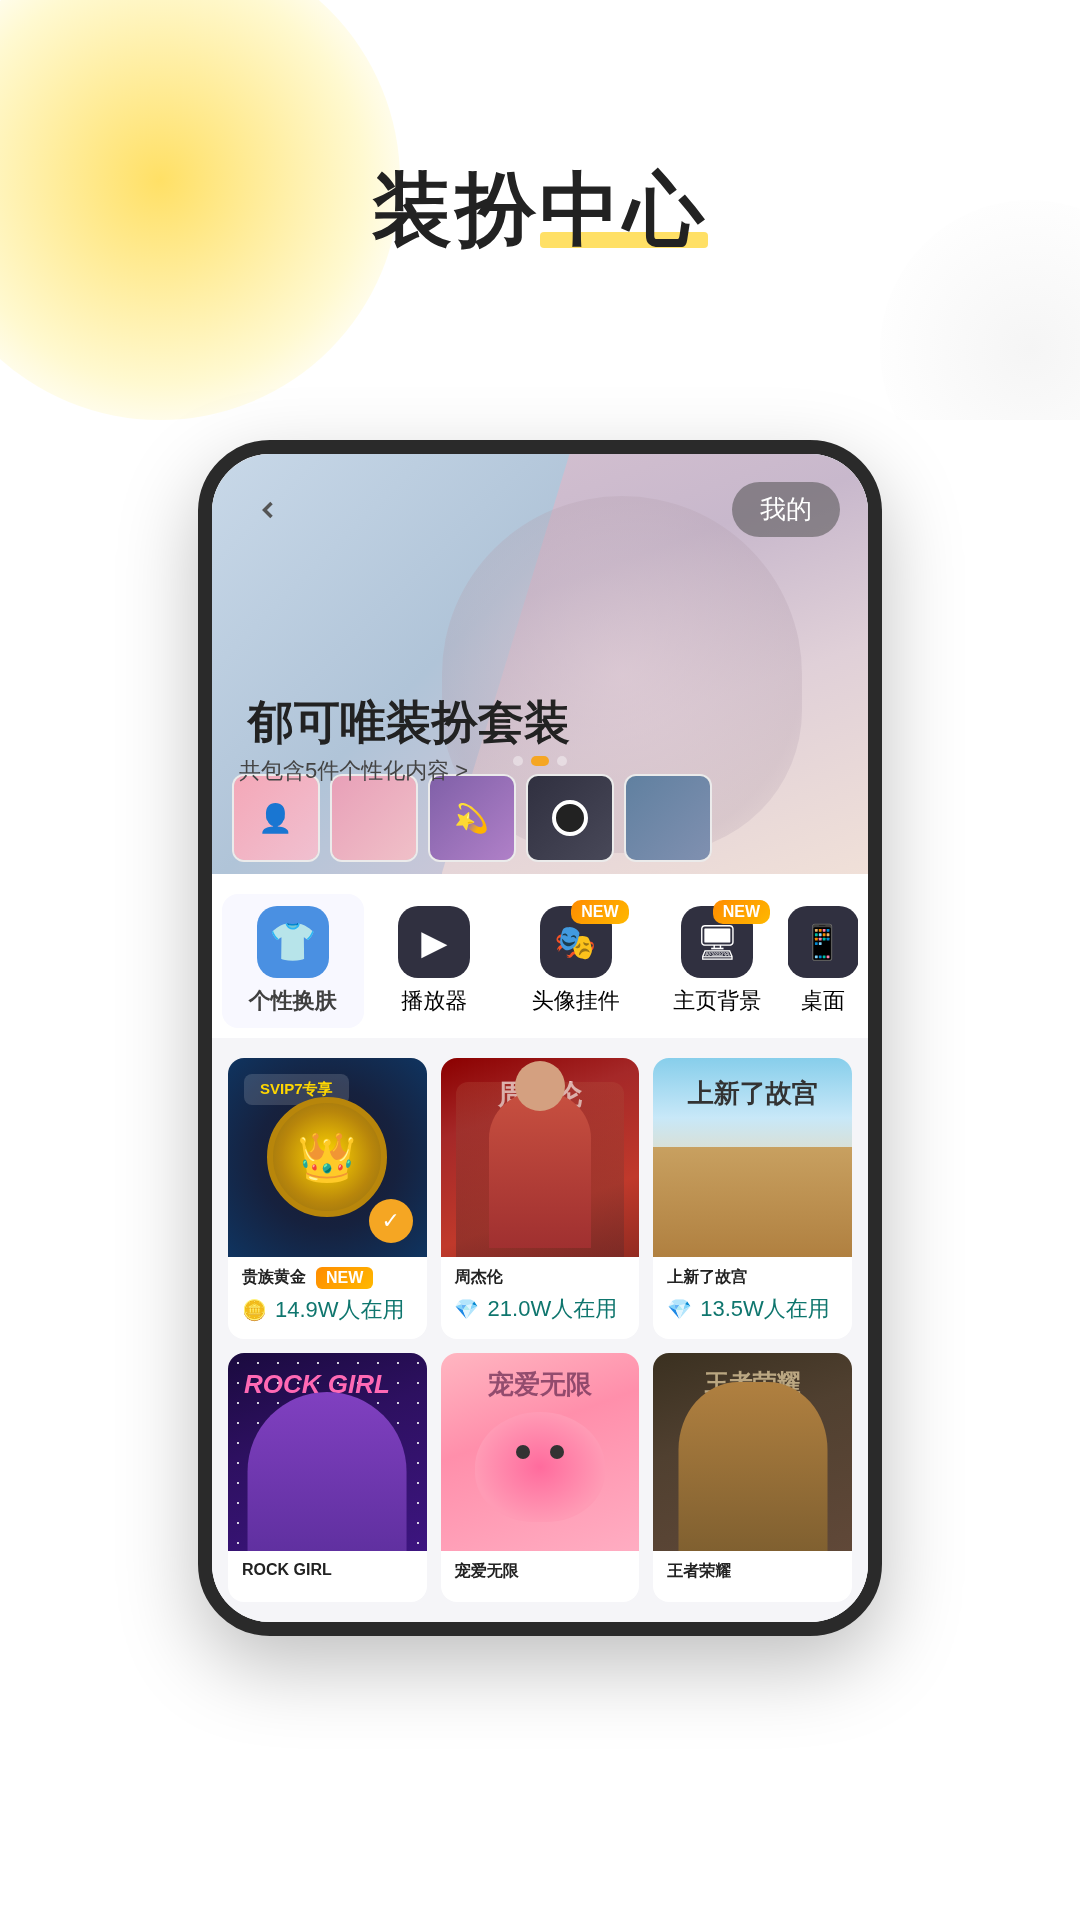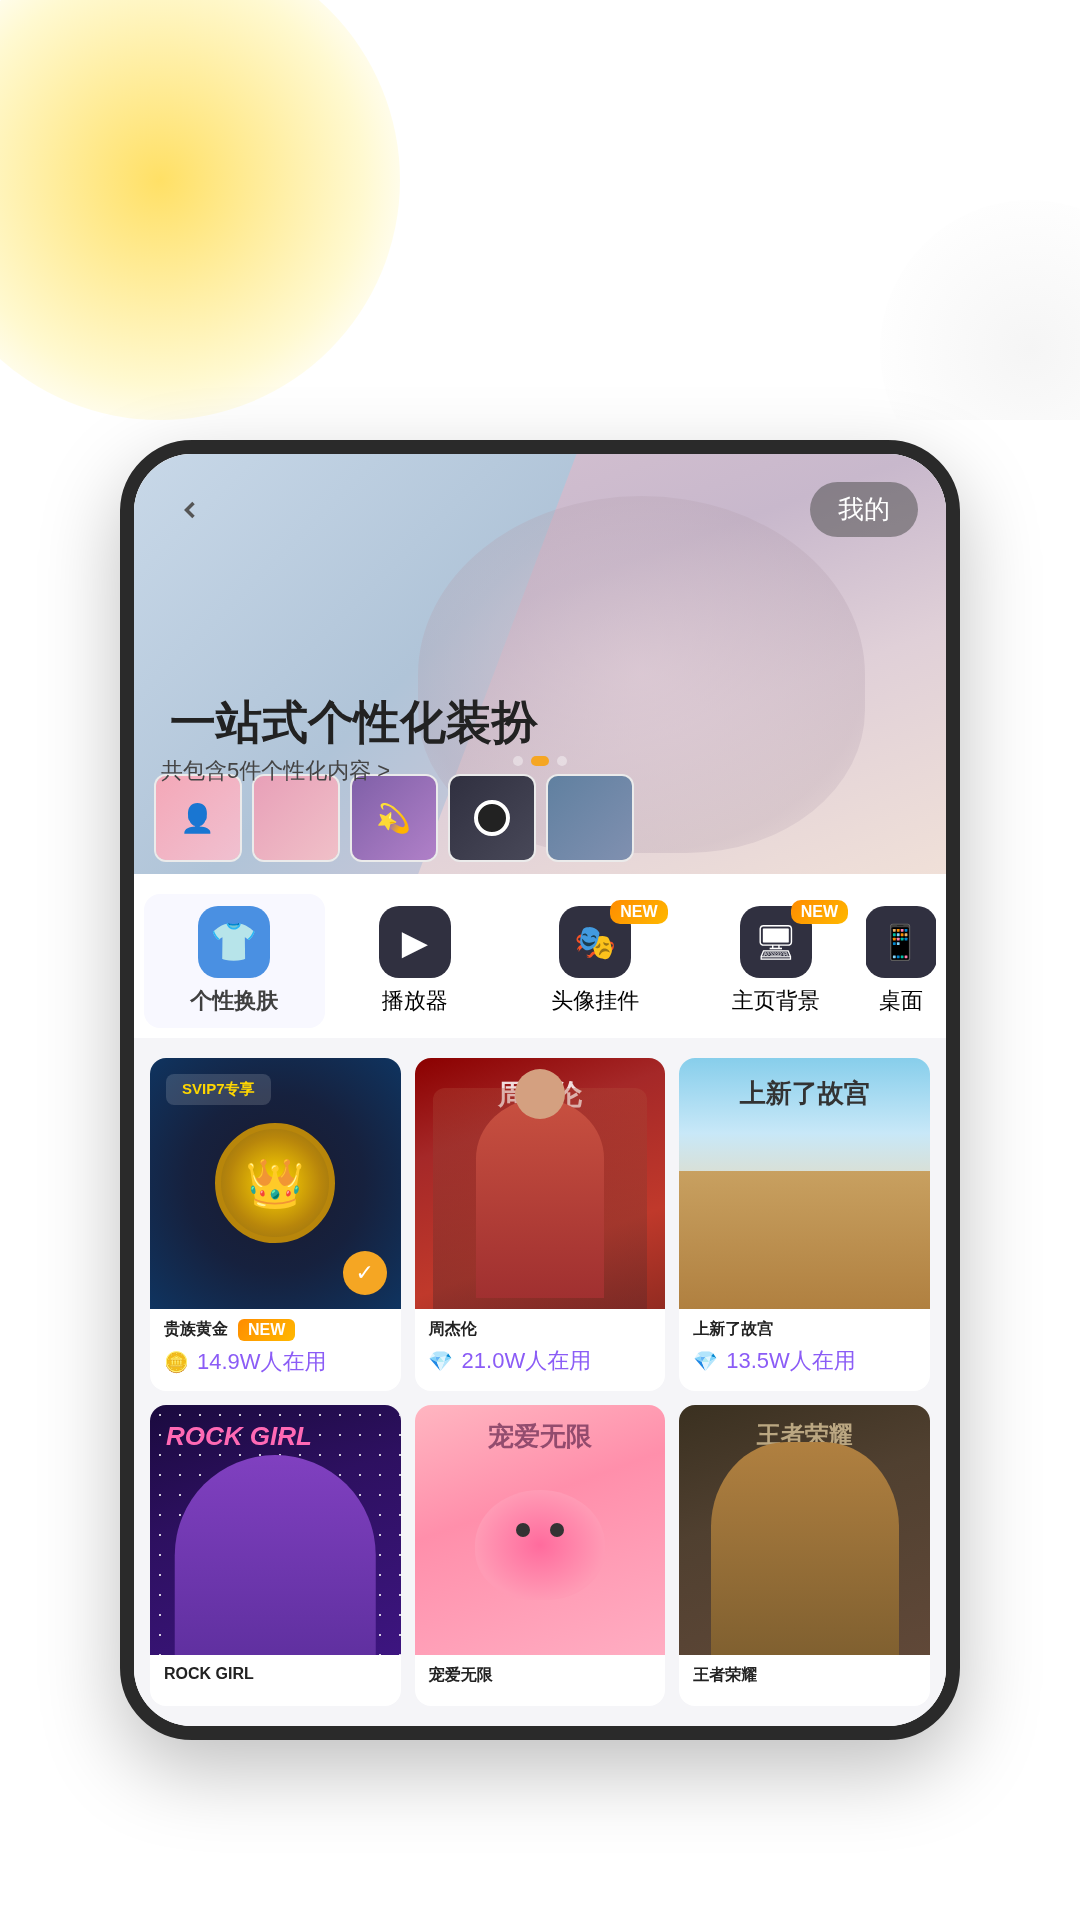--- a/index.html
+++ b/index.html
@@ -87,21 +87,21 @@
     .phone-wrapper {
       position: relative;
       z-index: 1;
       display: flex;
       justify-content: center;
       padding: 0 40px;
       margin-top: 20px;
     }
 
     .phone-frame {
-      width: 840px;
+      width: 684px;
       border-radius: 72px;
       border: 14px solid #2a2a2a;
       box-shadow: 0 30px 80px rgba(0,0,0,0.25);
       background: #f0f0f0;
       overflow: hidden;
       position: relative;
     }
 
     
     .phone-screen {
@@ -589,21 +589,21 @@
       font-size: 20px;
     }
 
     .users-icon-diamond {
       color: #9b59b6;
       font-size: 20px;
     }
 
     .users-count {
       font-size: 22px;
-      color: #8b5cf6;
+      color: #0f766e;
     }
 
     
     
     .card-rock {
       background: linear-gradient(160deg, #1a0a3e 0%, #2d1060 40%, #3d1580 100%);
       width: 100%;
       height: 100%;
       position: relative;
       overflow: hidden;
@@ -719,38 +719,41 @@
       background: linear-gradient(180deg, #b08040 0%, #806030 100%);
       border-radius: 40% 40% 0 0;
     }
   </style>
 </head>
 <body>
 
 <div class="hero-section">
   <div class="bg-blob-yellow"></div>
   <div class="bg-blob-white"></div>
+  <h1 class="hero-title">
+    <span>装扮</span><span class="hero-title-highlight">中心</span>
+  </h1>
 </div>
 
 <div class="phone-wrapper">
   <div class="phone-frame">
     <div class="phone-screen">
 
       <div class="banner-area">
         <div class="banner-back-btn">
           <svg viewBox="0 0 24 24">
               <polyline points="15 18 9 12 15 6"></polyline>
             </svg>
         </div>
         <div class="my-btn">我的</div>
 
         <div class="banner-character"></div>
         <div class="banner-character-overlay"></div>
 
-        <div class="banner-title-text">一站式个性化装扮</div>
+        <div class="banner-title-text">郁可唯装扮套装</div>
         <div class="banner-subtitle-text">共包含5件个性化内容 &gt;</div>
 
         <div class="thumbnail-strip">
           <div class="thumbnail-item">
             <div class="thumb-avatar">👤</div>
           </div>
           <div class="thumbnail-item">
             <div class="thumb-pink"></div>
           </div>
           <div class="thumbnail-item">

